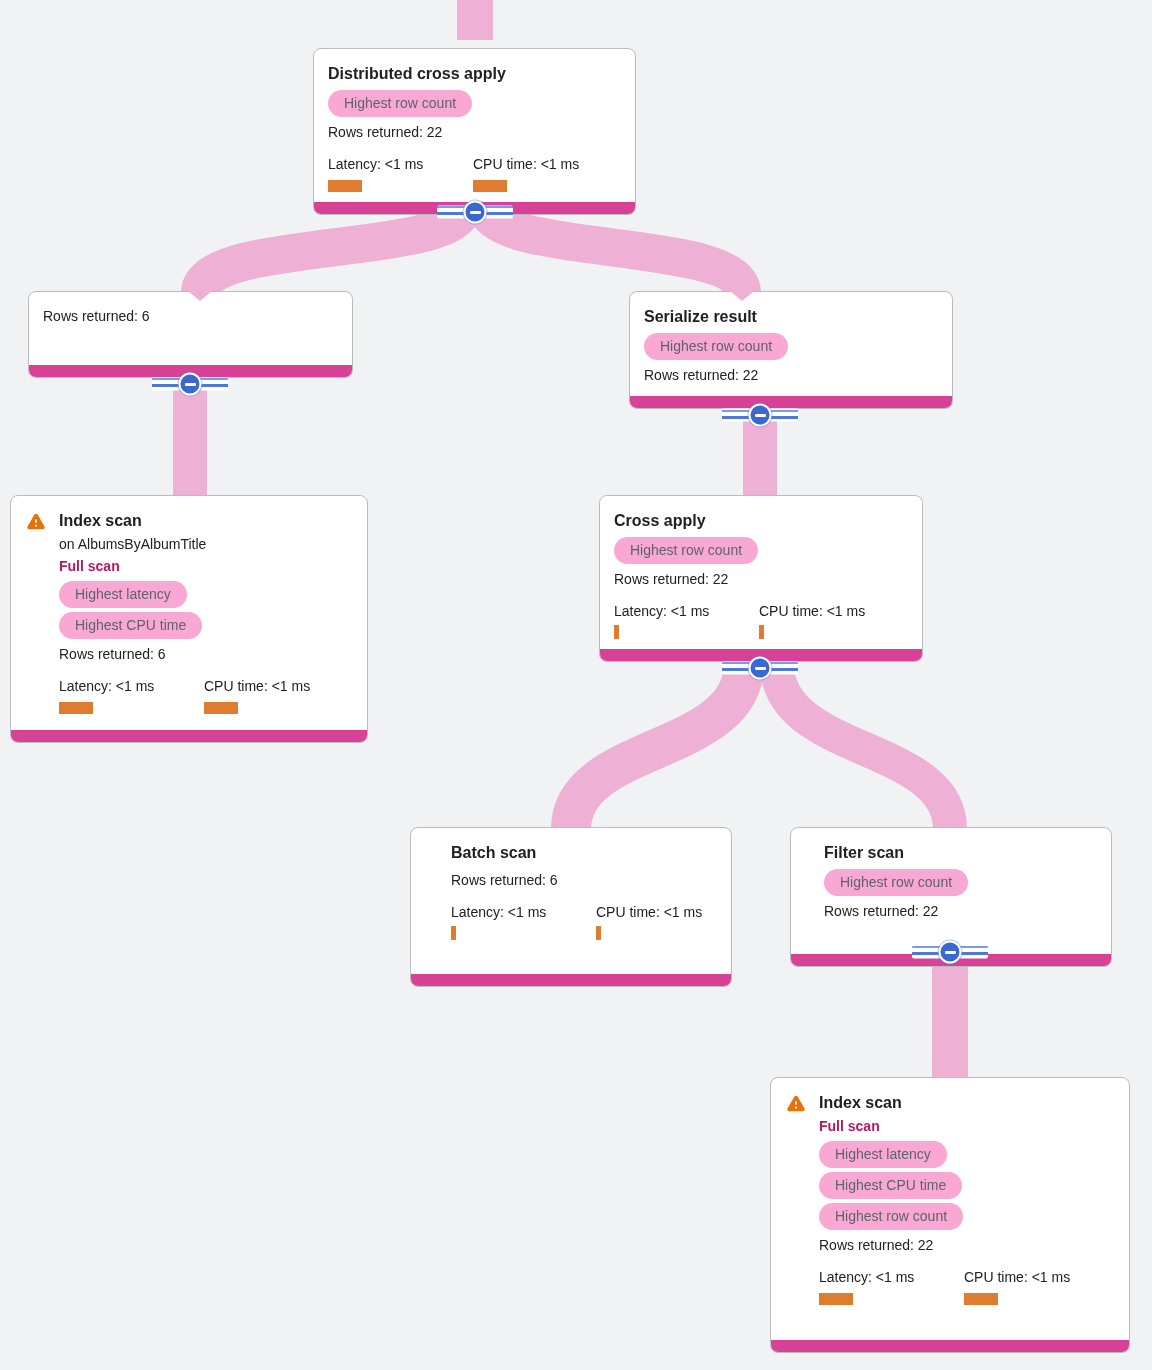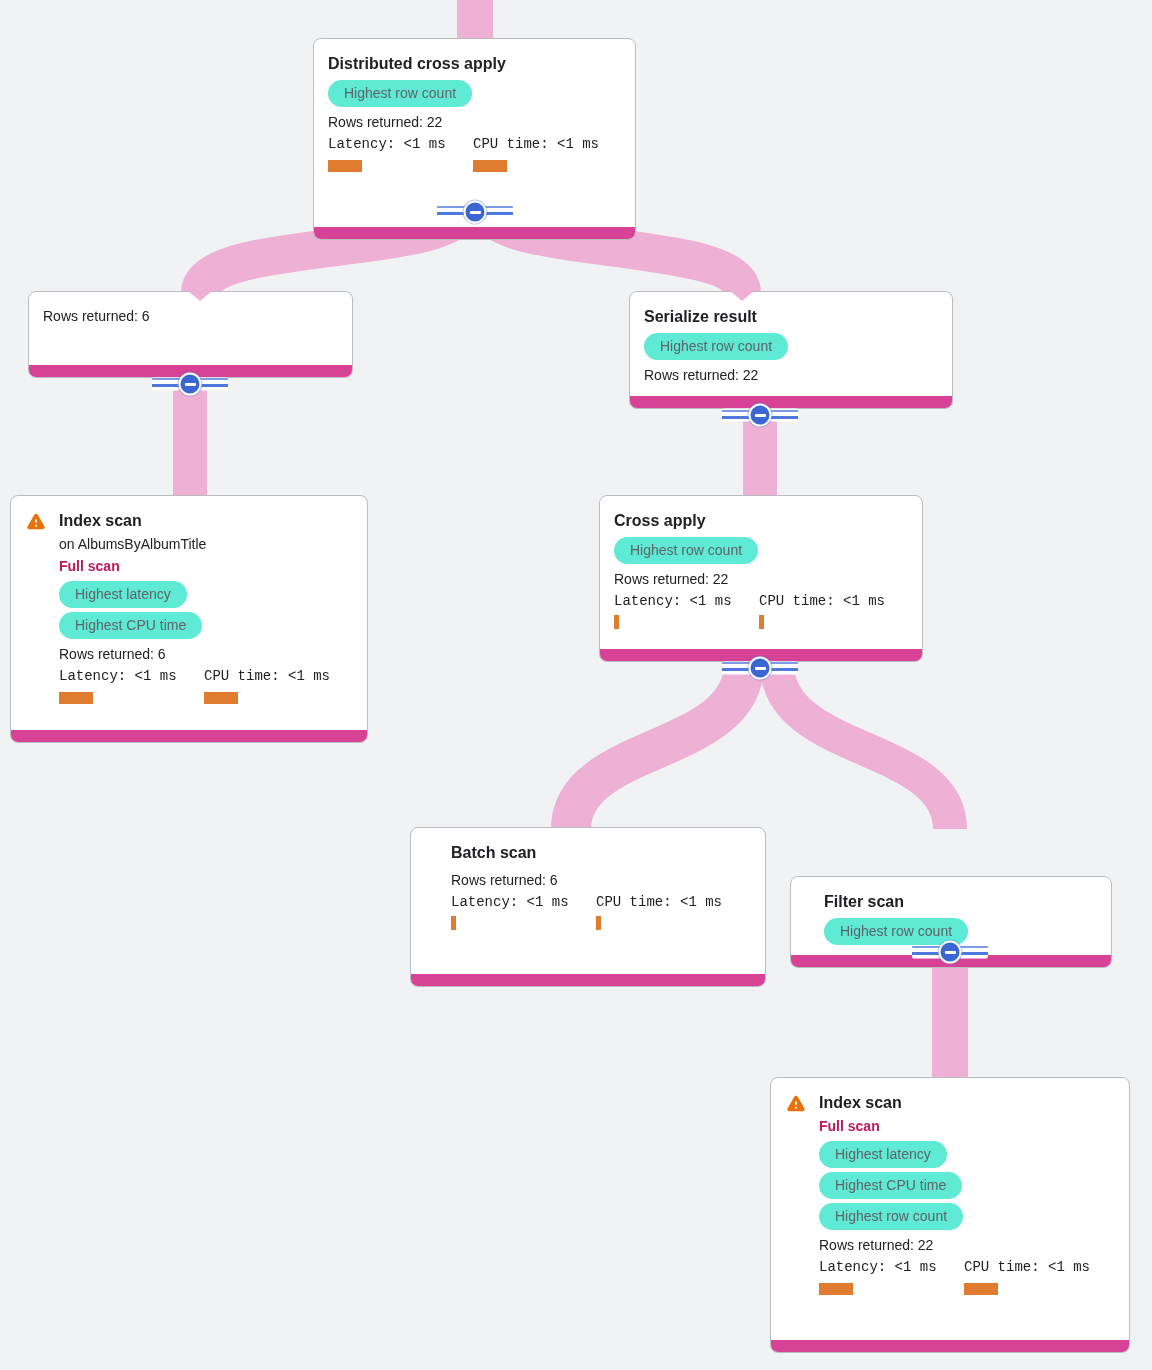--- a/index.html
+++ b/index.html
@@ -16,22 +16,22 @@
   .card-head{display:flex;align-items:flex-start;}
   .warn{width:22px;height:22px;margin-right:12px;flex:0 0 auto;margin-top:1px;}
   .warn svg{display:block;}
   .card-title{font-size:16px;font-weight:600;color:#202124;line-height:24px;white-space:nowrap;}
   .card-body{margin-top:0;}
   .card-body.indent{margin-left:34px;}
   .line{font-size:14px;color:#202124;line-height:22px;white-space:nowrap;}
   .line.muted{color:#be185d;font-weight:bold;}
   .line.rows{margin-top:4px;}
   .pill{display:table;margin-top:4px;padding:2px 16px;height:23px;line-height:23px;
-        background:#5eead4;color:#5f6368;font-size:14px;border-radius:14px;white-space:nowrap;}
-  .metrics{display:flex;font-family:Liberation Mono, monospace;}
+        background:#f9a8d4;color:#5f6368;font-size:14px;border-radius:14px;white-space:nowrap;}
+  .metrics{display:flex;margin-top:10px;}
   .m-col{width:145px;flex:0 0 auto;}
   .bar{height:12px;width:34px;background:#e07c30;margin-top:5px;}
   .bar[data-size="small"]{width:5px;height:14px;margin-top:3px;}
 
   .collapse{position:absolute;z-index:4;width:76px;height:24px;transform:translate(-50%,-50%);}
   .stripes{position:absolute;left:0;right:0;top:50%;height:13px;transform:translateY(-50%);
         background:linear-gradient(to bottom,#ffffff 0 1px,#7b9be8 1px 3px,#ffffff 3px 7px,
         #4d79dc 7px 10px,#ffffff 10px 13px);border-radius:2px;}
   .knob{position:absolute;left:50%;top:50%;transform:translate(-50%,-50%);width:19px;height:19px;
         border-radius:50%;background:#3b67d2;border:2px solid #ffffff;
@@ -48,21 +48,21 @@
     <rect x="457" y="0" width="36" height="40" fill="#eeb0d4"></rect>
     <path d="M463,206 C463,258 200,236 200,293" stroke="#eeb0d4" stroke-width="38" fill="none"></path>
     <path d="M487,206 C487,258 742,236 742,293" stroke="#eeb0d4" stroke-width="38" fill="none"></path>
     <rect x="173" y="379" width="34" height="117" fill="#eeb0d4"></rect>
     <rect x="743" y="410" width="34" height="86" fill="#eeb0d4"></rect>
     <path d="M744,664 C744,756 571,742 571,829" stroke="#eeb0d4" stroke-width="40" fill="none"></path>
     <path d="M777,664 C777,756 950,742 950,829" stroke="#eeb0d4" stroke-width="34" fill="none"></path>
     <rect x="932" y="946" width="36" height="132" fill="#eeb0d4"></rect>
   </svg>
 
-  <div class="card" style="left:313px;top:38px;width:323px;height:202px;">
+  <div class="card" style="left:313px;top:48px;width:323px;height:167px;">
     <div class="card-head">
       <div class="card-title">Distributed cross apply</div>
     </div>
     <div class="card-body">
       <div class="pill">Highest row count</div>
       <div class="line rows">Rows returned: 22</div>
       <div class="metrics">
         <div class="m-col">
           <div class="line">Latency: &lt;1 ms</div>
           <div class="bar" data-size="large"></div>
@@ -137,41 +137,41 @@
         </div>
         <div class="m-col">
           <div class="line">CPU time: &lt;1 ms</div>
           <div class="bar" data-size="small"></div>
         </div>
       </div>
     </div>
     <div class="card-foot"></div>
   </div>
 
-  <div class="card" style="left:410px;top:827px;width:356px;height:160px;padding-left:40px;">
+  <div class="card" style="left:410px;top:827px;width:322px;height:160px;padding-left:40px;">
     <div class="card-head">
       <div class="card-title">Batch scan</div>
     </div>
     <div class="card-body">
       <div class="line rows">Rows returned: 6</div>
       <div class="metrics">
         <div class="m-col">
           <div class="line">Latency: &lt;1 ms</div>
           <div class="bar" data-size="small"></div>
         </div>
         <div class="m-col">
           <div class="line">CPU time: &lt;1 ms</div>
           <div class="bar" data-size="small"></div>
         </div>
       </div>
     </div>
     <div class="card-foot"></div>
   </div>
 
-  <div class="card" style="left:790px;top:876px;width:322px;height:92px;padding-left:33px;">
+  <div class="card" style="left:790px;top:827px;width:322px;height:140px;padding-left:33px;">
     <div class="card-head">
       <div class="card-title">Filter scan</div>
     </div>
     <div class="card-body">
       <div class="pill">Highest row count</div>
       <div class="line rows">Rows returned: 22</div>
     </div>
     <div class="card-foot"></div>
   </div>
 

